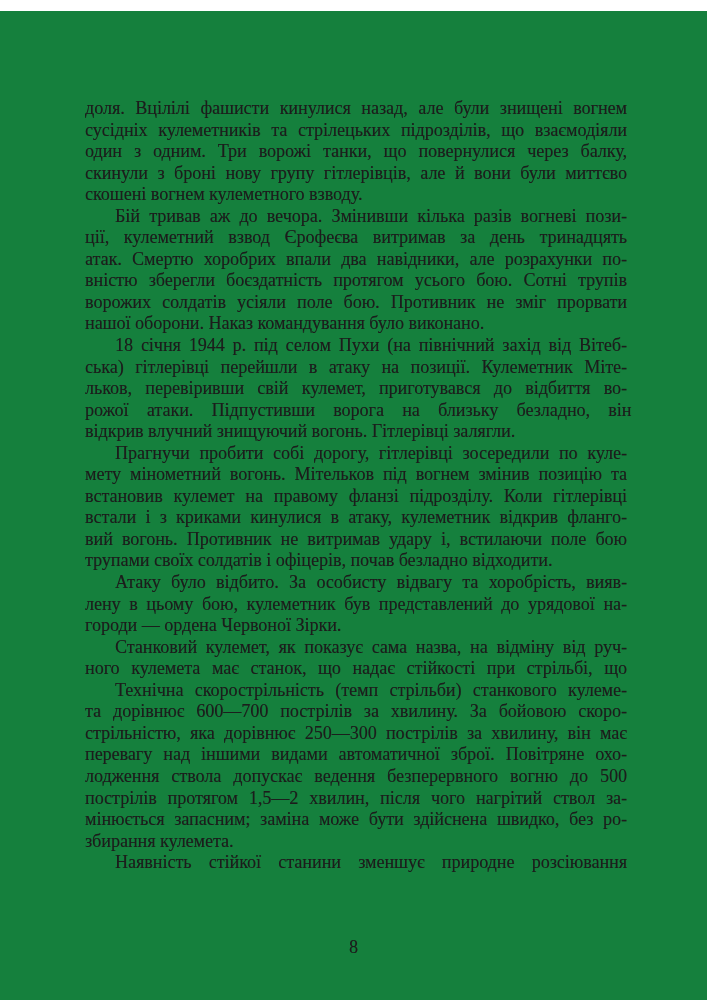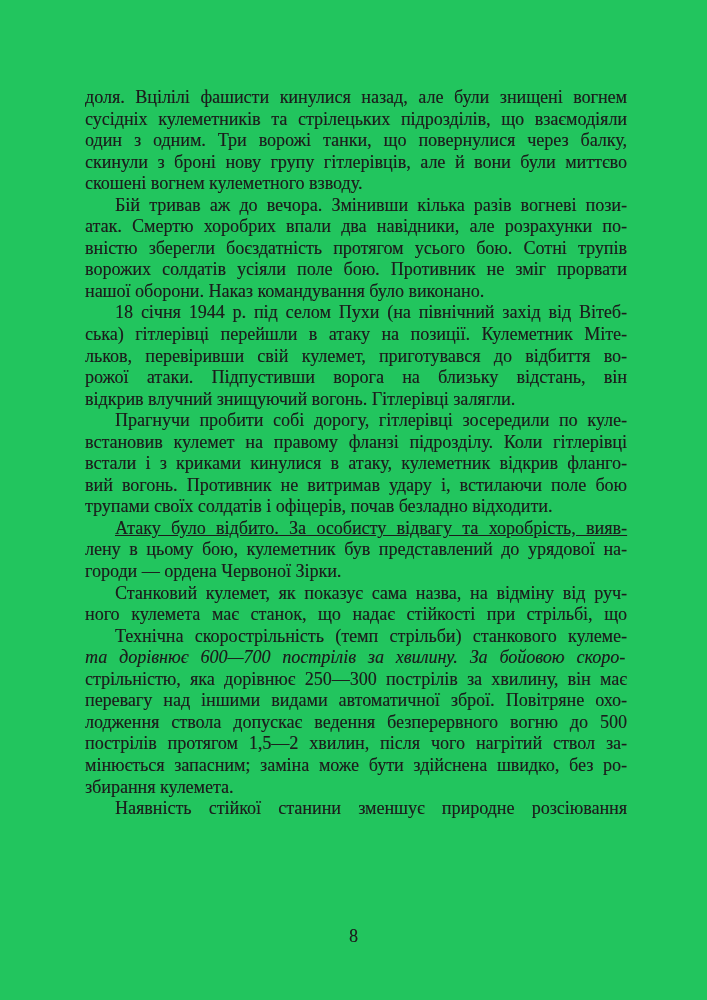--- a/index.html
+++ b/index.html
@@ -8,21 +8,22 @@
     height: 1000px;
     background: #ffffff;
     position: relative;
     overflow: hidden;
     font-family: "Liberation Serif", serif;
     color: #1c1c1c;
   }
   .sheet {
     position: absolute;
     inset: 0;
-    background: #22c55e;
+    background: #15803d;
+    margin-top: 11px;
   }
   .text-block {
     position: absolute;
     left: 85px;
     top: 87px;
     width: 542px;
     font-size: 18px;
     text-shadow: 0.3px 0 0 rgba(28,28,28,0.45);
   }
   .para { margin: 0; }
@@ -57,56 +58,58 @@
     <div class="para">
       <div class="line"><span style="word-spacing: 6.06836px; transform: none;">доля. Вцілілі фашисти кинулися назад, але були знищені вогнем</span></div>
       <div class="line"><span style="word-spacing: 6.14323px; transform: none;">сусідніх кулеметників та стрілецьких підрозділів, що взаємодіяли</span></div>
       <div class="line"><span style="word-spacing: 7.48264px; transform: none;">один з одним. Три ворожі танки, що повернулися через балку,</span></div>
       <div class="line"><span style="word-spacing: 5.05156px; transform: none; text-align: right;">скинули з броні нову групу гітлерівців, але й вони були миттєво</span></div>
       <div class="line last"><span style="word-spacing: 0px; transform: none;">скошені вогнем кулеметного взводу.</span></div>
     </div>
 
     <div class="para">
       <div class="line indent"><span style="word-spacing: 4.67535px; transform: none;">Бій тривав аж до вечора. Змінивши кілька разів вогневі пози-</span></div>
+      <div class="line"><span style="word-spacing: 10.1741px; transform: none;">ції, кулеметний взвод Єрофеєва витримав за день тринадцять</span></div>
       <div class="line"><span style="word-spacing: 5.71094px; transform: none; font-family: Liberation Serif, serif;">атак. Смертю хоробрих впали два навідники, але розрахунки по-</span></div>
       <div class="line"><span style="word-spacing: 6.75446px; transform: none;">вністю зберегли боєздатність протягом усього бою. Сотні трупів</span></div>
       <div class="line"><span style="word-spacing: 6.61523px; transform: none;">ворожих солдатів усіяли поле бою. Противник не зміг прорвати</span></div>
       <div class="line last"><span style="word-spacing: 0px; transform: none;">нашої оборони. Наказ командування було виконано.</span></div>
     </div>
 
     <div class="para">
       <div class="line indent"><span style="word-spacing: 3.375px; transform: none;">18 січня 1944 р. під селом Пухи (на північний захід від Вітеб-</span></div>
       <div class="line"><span style="word-spacing: 7.00586px; transform: none;">ська) гітлерівці перейшли в атаку на позиції. Кулеметник Міте-</span></div>
       <div class="line"><span style="word-spacing: 8.7567px; transform: none;">льков, перевіривши свій кулемет, приготувався до відбиття во-</span></div>
-      <div class="line"><span style="word-spacing: 13.7857px; transform: none;">рожої атаки. Підпустивши ворога на близьку відстань, він</span></div>
+      <div class="line"><span style="word-spacing: 13.7857px; transform: none;">рожої атаки. Підпустивши ворога на близьку безладно, він</span></div>
       <div class="line last"><span style="word-spacing: 0px; transform: none;">відкрив влучний знищуючий вогонь. Гітлерівці залягли.</span></div>
     </div>
 
     <div class="para">
       <div class="line indent"><span style="word-spacing: 5.21205px; transform: none;">Прагнучи пробити собі дорогу, гітлерівці зосередили по куле-</span></div>
+      <div class="line"><span style="word-spacing: 4.50195px; transform: none;">мету мінометний вогонь. Мітельков під вогнем змінив позицію та</span></div>
       <div class="line"><span style="word-spacing: 6.34821px; transform: none;">встановив кулемет на правому фланзі підрозділу. Коли гітлерівці</span></div>
       <div class="line"><span style="word-spacing: 4.74306px; transform: none;">встали і з криками кинулися в атаку, кулеметник відкрив фланго-</span></div>
       <div class="line"><span style="word-spacing: 4.61458px; transform: none;">вий вогонь. Противник не витримав удару і, встилаючи поле бою</span></div>
       <div class="line last"><span style="word-spacing: 0px; transform: none;">трупами своїх солдатів і офіцерів, почав безладно відходити.</span></div>
     </div>
 
     <div class="para">
-      <div class="line indent"><span style="word-spacing: 5.86523px; transform: none; text-decoration: underline;">Атаку було відбито. За особисту відвагу та хоробрість, вияв-</span></div>
+      <div class="line indent"><span style="word-spacing: 5.86523px; transform: none;">Атаку було відбито. За особисту відвагу та хоробрість, вияв-</span></div>
       <div class="line"><span style="word-spacing: 4.13021px; transform: none;">лену в цьому бою, кулеметник був представлений до урядової на-</span></div>
       <div class="line last"><span style="word-spacing: 0px; transform: none;">городи — ордена Червоної Зірки.</span></div>
     </div>
 
     <div class="para">
       <div class="line indent"><span style="word-spacing: 4.22917px; transform: none; text-align: right;">Станковий кулемет, як показує сама назва, на відміну від руч-</span></div>
       <div class="line"><span style="word-spacing: 7.09375px; transform: none;">ного кулемета має станок, що надає стійкості при стрільбі, що</span></div>
     </div>
 
     <div class="para">
       <div class="line indent"><span style="word-spacing: 6.81562px; transform: none;">Технічна скорострільність (темп стрільби) станкового кулеме-</span></div>
-      <div class="line"><span style="word-spacing: 7.40039px; transform: none; font-style: italic;">та дорівнює 600—700 пострілів за хвилину. За бойовою скоро-</span></div>
+      <div class="line"><span style="word-spacing: 7.40039px; transform: none;">та дорівнює 600—700 пострілів за хвилину. За бойовою скоро-</span></div>
       <div class="line"><span style="word-spacing: 4.76953px; transform: none;">стрільністю, яка дорівнює 250—300 пострілів за хвилину, він має</span></div>
       <div class="line"><span style="word-spacing: 6.51339px; transform: none;">перевагу над іншими видами автоматичної зброї. Повітряне охо-</span></div>
       <div class="line"><span style="word-spacing: 7.4933px; transform: none;">лодження ствола допускає ведення безперервного вогню до 500</span></div>
       <div class="line"><span style="word-spacing: 6.45117px; transform: none;">пострілів протягом 1,5—2 хвилин, після чого нагрітий ствол за-</span></div>
       <div class="line"><span style="word-spacing: 5.19727px; transform: none;">мінюється запасним; заміна може бути здійснена швидко, без ро-</span></div>
       <div class="line last"><span style="word-spacing: 0px; transform: none;">збирання кулемета.</span></div>
     </div>
 
     <div class="para">
       <div class="line indent"><span style="word-spacing: 12.7562px; transform: none;">Наявність стійкої станини зменшує природне розсіювання</span></div>

